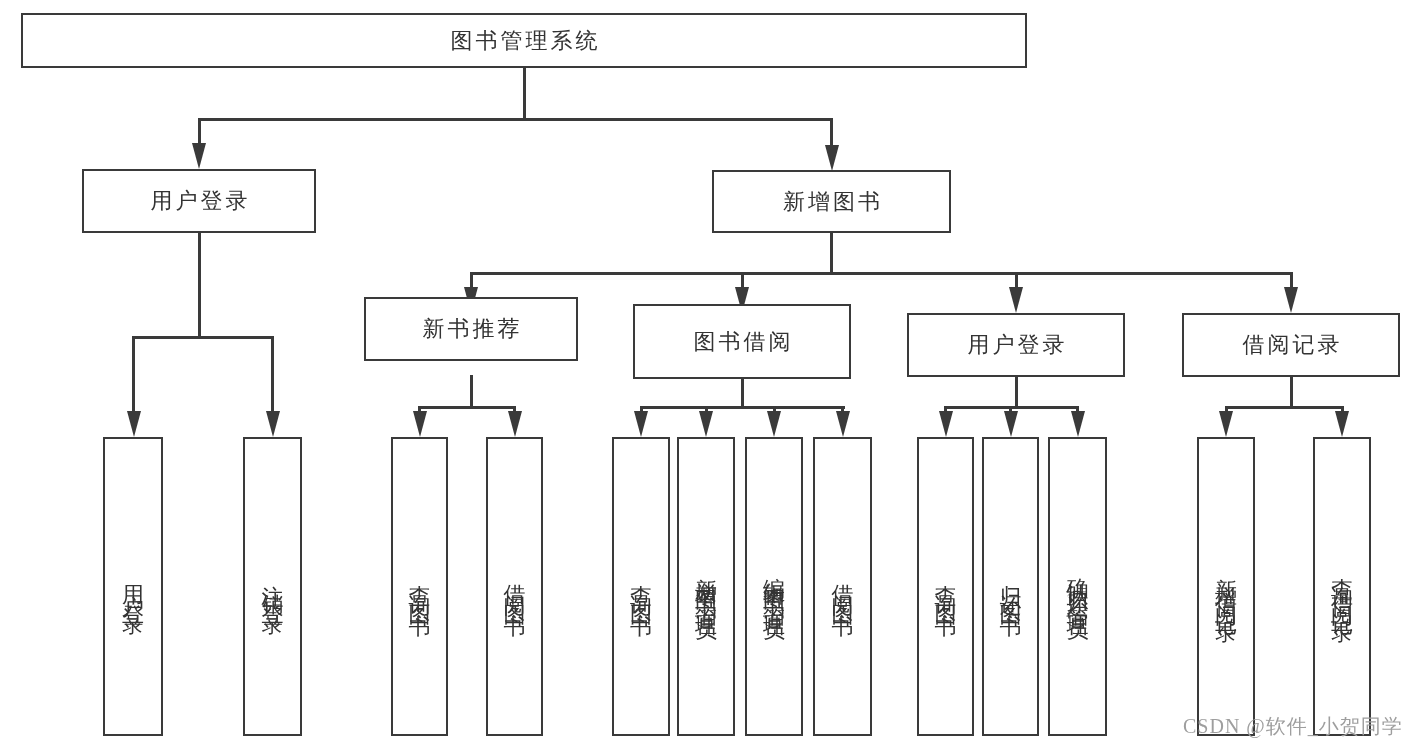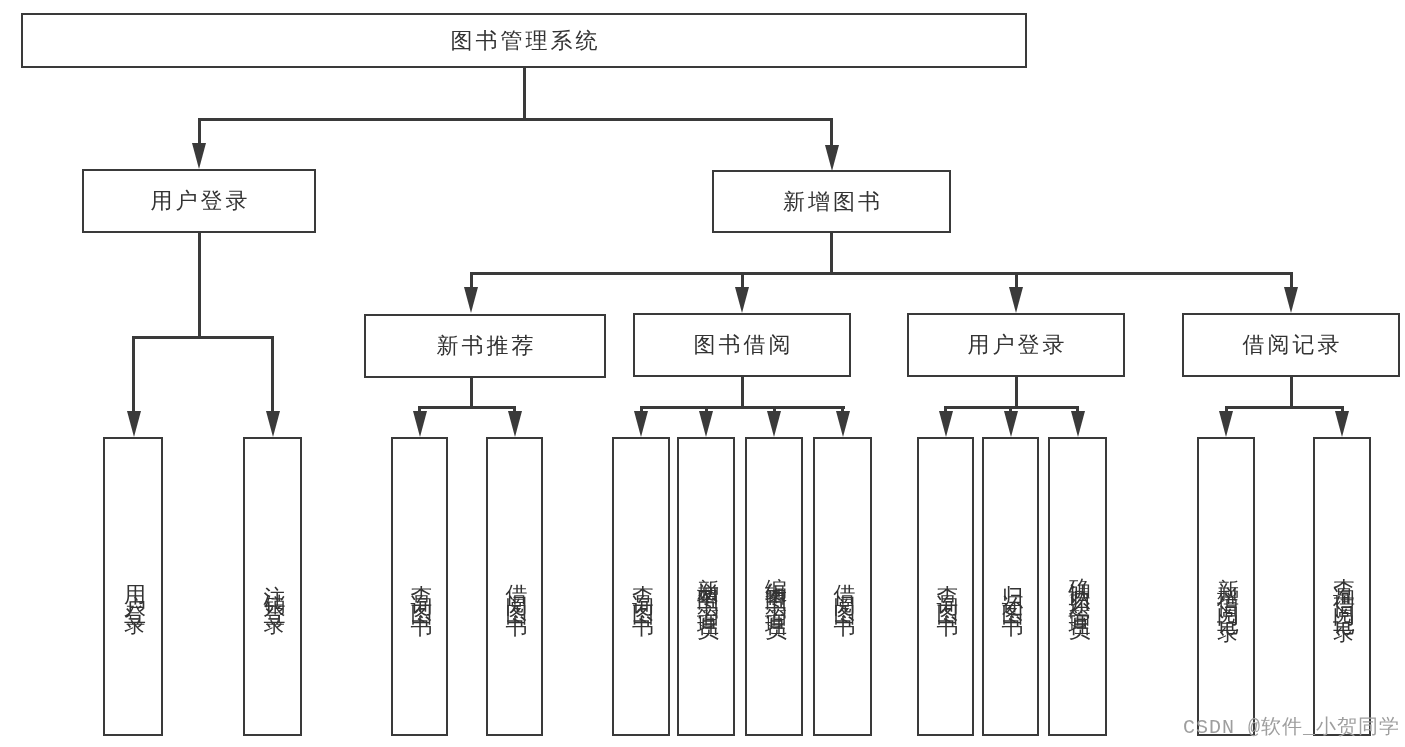--- a/index.html
+++ b/index.html
@@ -1,19 +1,19 @@
 <!DOCTYPE html>
 <html><head>
 <meta charset="utf-8">
 <style>
   * { margin:0; padding:0; box-sizing:border-box; }
   html,body { background:#ffffff; }
   #stage {
     position:relative; width:1405px; height:747px; background:#ffffff;
-    font-family:Liberation Mono, monospace; overflow:hidden;
+    font-family:Liberation Serif, serif; overflow:hidden;
   }
   .node {
     position:absolute; background:#ffffff; border:2.5px solid #3a3a3a;
     display:flex; align-items:center; justify-content:center;
     color:#333333;
   }
   .hnode { font-size:22px; letter-spacing:3px; padding-left:3px; white-space:nowrap; }
   .vnode span {
     writing-mode:vertical-rl; text-orientation:mixed;
     font-size:22px; color:#333333; line-height:1;
@@ -102,24 +102,24 @@
     <span>图书管理系统</span>
   </div>
 
   <div class="node hnode" style="left:82px;top:169px;width:234px;height:64px">
     <span>用户登录</span>
   </div>
   <div class="node hnode" style="left:712px;top:170px;width:239px;height:63px">
     <span>新增图书</span>
   </div>
 
-  <div class="node hnode" style="left:364px;top:314px;width:242px;height:64px">
+  <div class="node hnode" style="left:364px;top:297px;width:214px;height:64px">
     <span>新书推荐</span>
   </div>
-  <div class="node hnode" style="left:633px;top:313px;width:218px;height:64px">
+  <div class="node hnode" style="left:633px;top:304px;width:218px;height:75px">
     <span>图书借阅</span>
   </div>
   <div class="node hnode" style="left:907px;top:313px;width:218px;height:64px">
     <span>用户登录</span>
   </div>
   <div class="node hnode" style="left:1182px;top:313px;width:218px;height:64px">
     <span>借阅记录</span>
   </div>
 
   <div class="node vnode v4" style="left:103px;top:437px;width:60px;height:299px">

